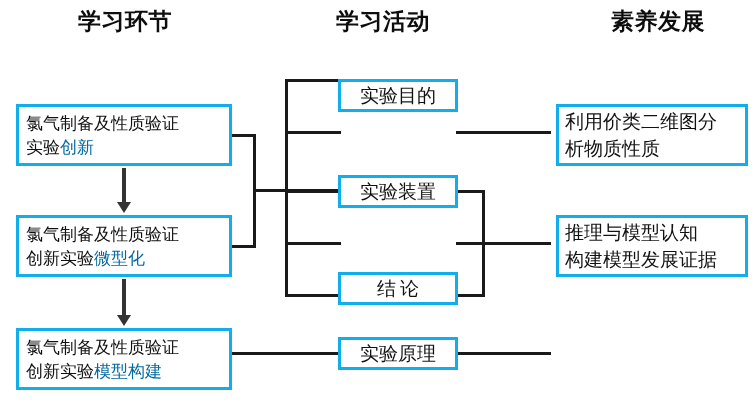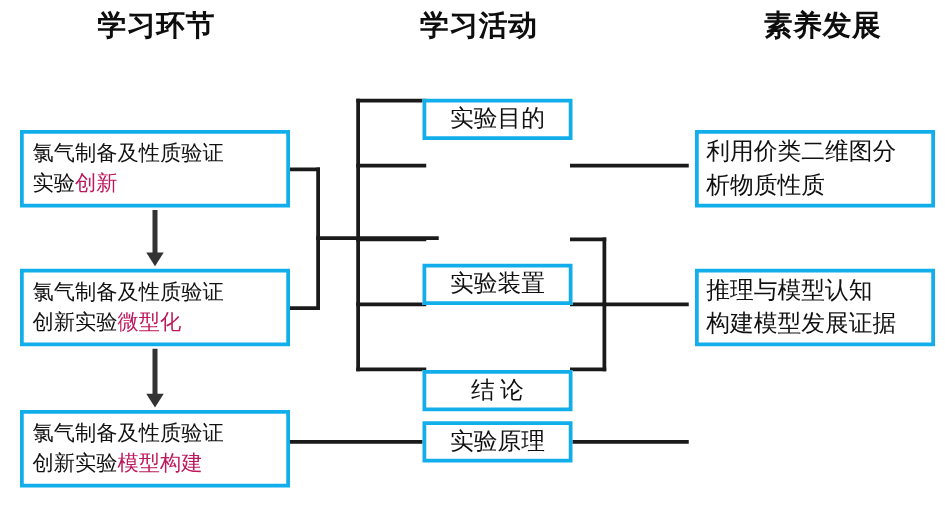--- a/index.html
+++ b/index.html
@@ -52,37 +52,37 @@
     width: 216px;
     height: 62px;
     padding: 2px 4px 2px 7px;
     font-size: 17px;
     line-height: 1.42;
   }
   .box-left .txt { text-align: left; }
   #box-stage-1 { top: 104px; }
   #box-stage-2 { top: 215px; }
   #box-stage-3 { top: 328px; }
-  .hl { color: #be185d; }
+  .hl { color: #0369a1; }
 
   
   .box-mid {
     left: 338px;
     width: 120px;
     height: 33px;
     justify-content: center;
     font-size: 19px;
     line-height: 1;
   }
   .box-mid .txt { text-align: center; }
   #box-act-1 { top: 64px; margin-top: 15px; }
   #box-act-2 { top: 116px; }
-  #box-act-3 { top: 175px; margin-top: 36px; }
+  #box-act-3 { top: 175px; }
   #box-act-4 { top: 227px; }
-  #box-act-5 { top: 296px; }
+  #box-act-5 { top: 272px; }
   #box-act-6 { top: 337px; }
   .wide-space { letter-spacing: 0.22em; padding-left: 0.22em; }
 
   
   .box-right {
     left: 556px;
     width: 192px;
     height: 62px;
     padding: 2px 4px 2px 6px;
     font-size: 19px;

